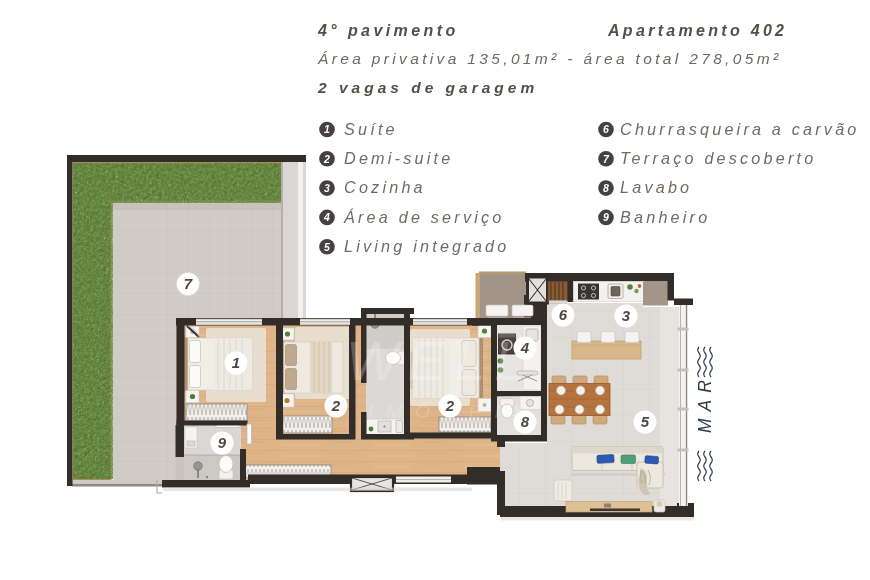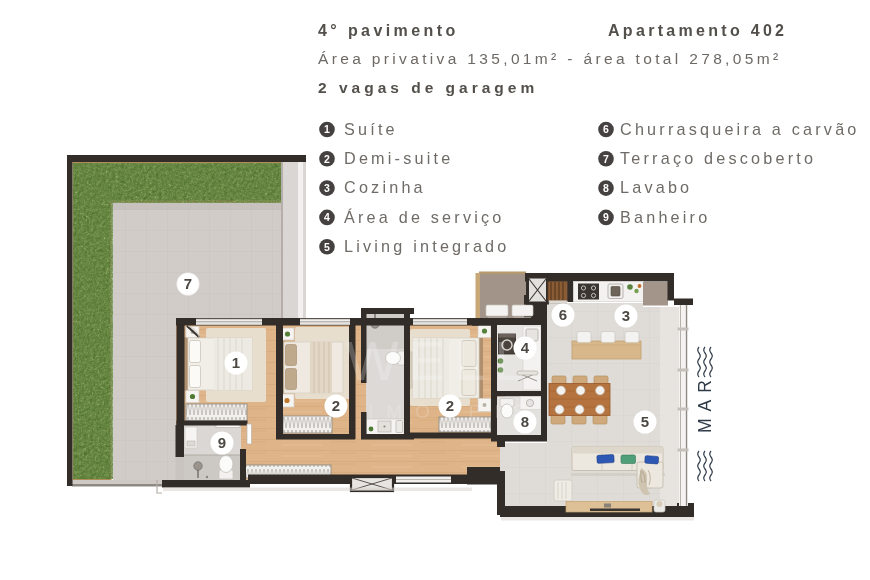--- a/index.html
+++ b/index.html
@@ -1,17 +1,17 @@
 <!DOCTYPE html>
 <html><head>
 <meta charset="utf-8">
 <style>
   html,body{margin:0;padding:0;background:#ffffff;}
   #page{position:relative;width:870px;height:580px;background:#ffffff;overflow:hidden;
-        font-family:"Liberation Sans",sans-serif;}
+        font-family:"Liberation Sans",sans-serif;font-style:italic;}
   svg{display:block;}
 </style>
 </head>
 <body>
 <div id="page">
 <svg width="870" height="580" viewBox="0 0 870 580">
 <defs>
   <filter id="grassNoise" x="0" y="0" width="100%" height="100%">
     <feTurbulence type="fractalNoise" baseFrequency="0.65" numOctaves="3" stitchTiles="stitch" result="n"></feTurbulence>
     <feColorMatrix in="n" type="matrix" values="0 0 0 0 0.05  0 0 0 0 0.13  0 0 0 0 0.02  0.85 0.85 0.85 0 -0.38"></feColorMatrix>

